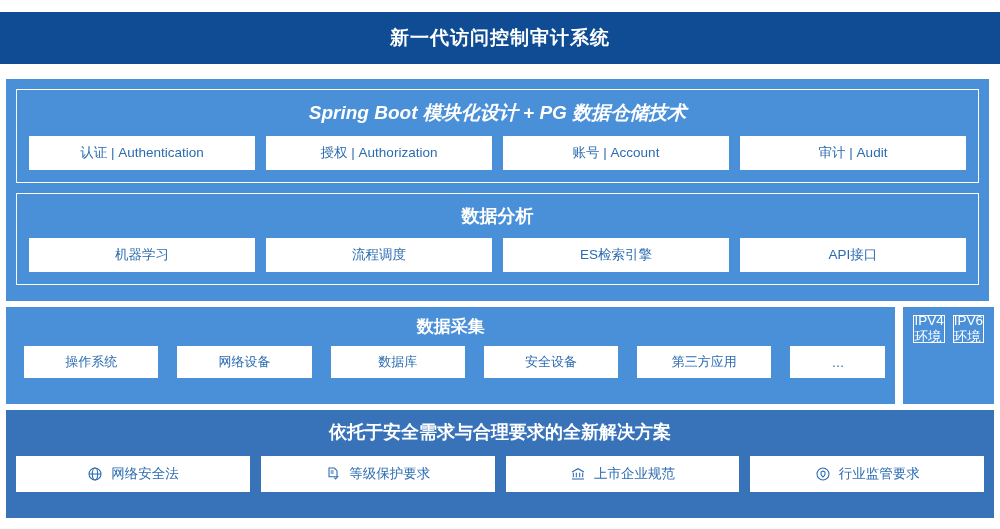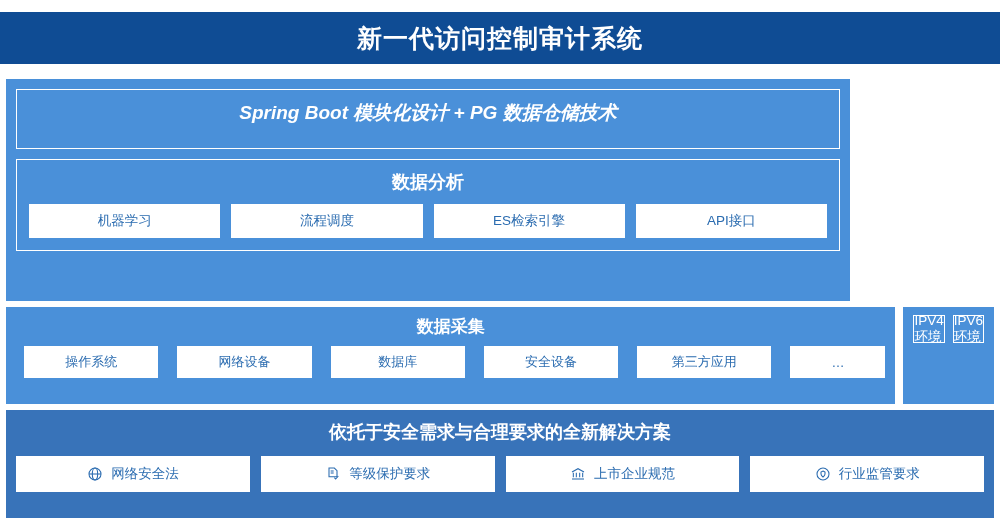--- a/index.html
+++ b/index.html
@@ -27,31 +27,31 @@
     top: 12px;
     width: 1000px;
     height: 52px;
     background: #0f4c94;
     display: flex;
     align-items: center;
     justify-content: center;
   }
   .title-bar .title-text {
     color: #ffffff;
-    font-size: 25px;
+    font-size: 19px;
     font-weight: bold;
     letter-spacing: 1px;
   }
 
   
   .section-platform {
     position: absolute;
     left: 6px;
     top: 79px;
-    width: 844px;
+    width: 983px;
     height: 222px;
     background: #4a90d9;
     box-sizing: border-box;
     padding: 10px;
   }
   .inner-panel {
     border: 1px solid #ffffff;
     box-sizing: border-box;
     padding: 10px 12px 12px 12px;
   }
@@ -168,20 +168,26 @@
 <div class="page">
 
   <div class="title-bar">
     <span class="title-text">新一代访问控制审计系统</span>
   </div>
 
   <div class="section-platform">
 
     <div class="inner-panel">
       <div class="panel-heading italic-head">Spring Boot 模块化设计 + PG 数据仓储技术</div>
+      <div class="chip-row">
+        <div class="chip">认证 | Authentication</div>
+        <div class="chip">授权 | Authorization</div>
+        <div class="chip">账号 | Account</div>
+        <div class="chip">审计 | Audit</div>
+      </div>
     </div>
 
     <div class="panel-gap"></div>
 
     <div class="inner-panel">
       <div class="panel-heading">数据分析</div>
       <div class="chip-row">
         <div class="chip">机器学习</div>
         <div class="chip">流程调度</div>
         <div class="chip">ES检索引擎</div>

